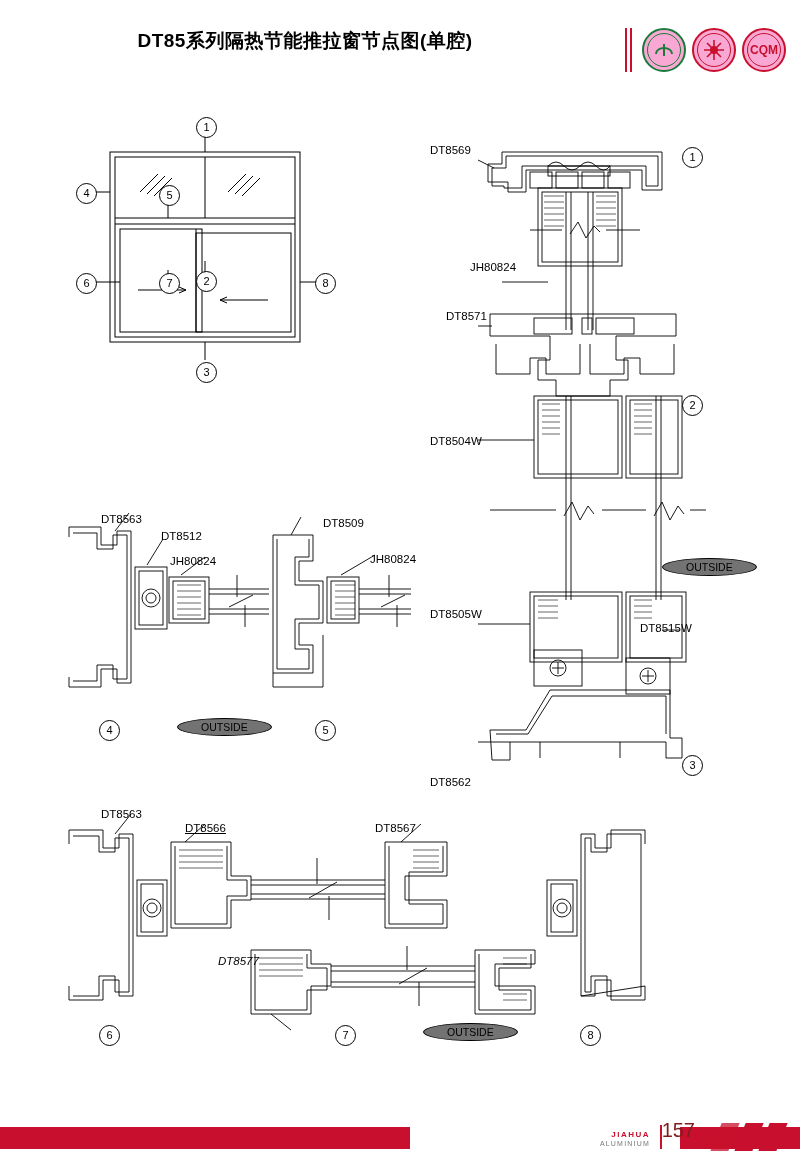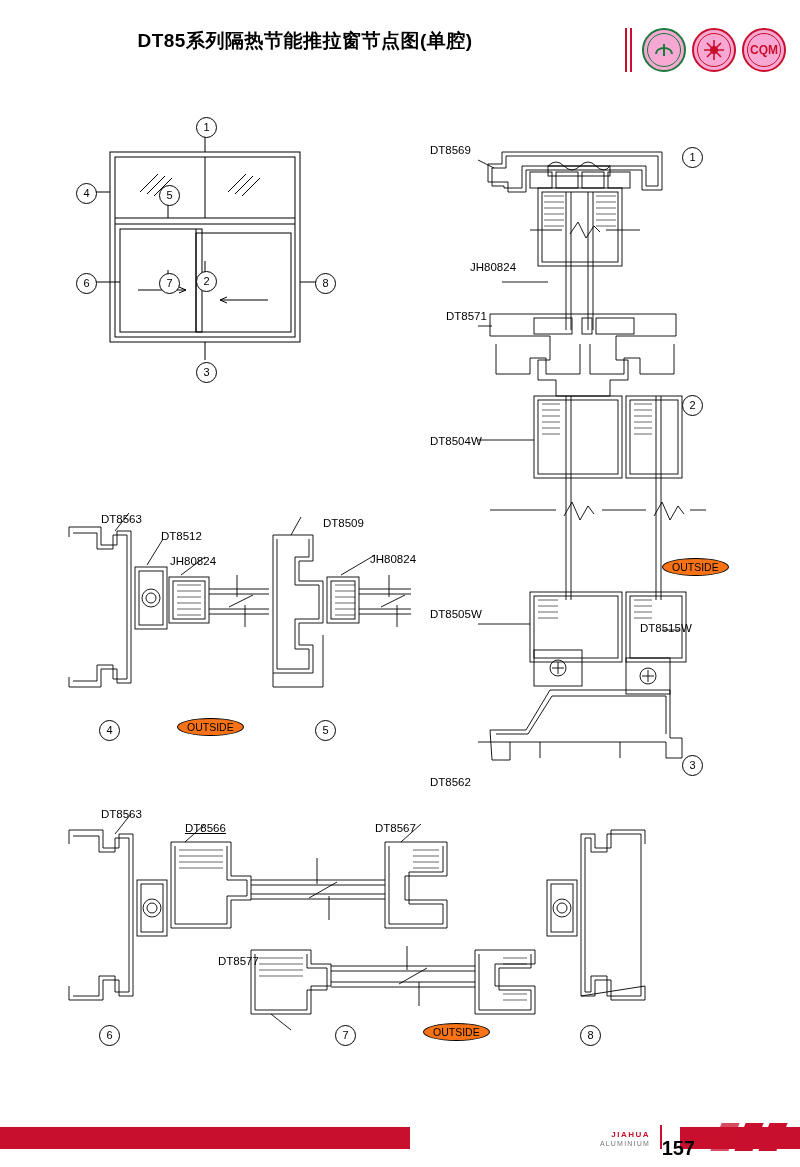--- a/index.html
+++ b/index.html
@@ -106,24 +106,24 @@
     position: absolute;
     right: 150px; bottom: 20px;
     text-align: right;
     line-height: 1.05;
     color: #c8102e;
   }
   .footer-brand .b1 { font-size: 8px; letter-spacing: 1.5px; font-weight: bold;}
   .footer-brand .b2 { font-size: 7px; letter-spacing: 1.2px; color:#777; }
   .footer-page {
     position: absolute;
-    right: 105px; bottom: 7px;
+    right: 105px; bottom: 25px;
     font-size: 20px;
-    font-weight: bold;
-    color: #000000;
+    font-weight: normal;
+    color: #7f1d1d;
   }
   .footer-slash {
     position: absolute;
     right: 138px; bottom: 18px;
     width: 2px; height: 24px;
     background: #c8102e;
   }
   .footer-arrows {
     position: absolute;
     right: 18px; bottom: 16px;
@@ -160,23 +160,23 @@
     text-align: center;
     background: #fff;
     color: #000;
   }
   .oval-out {
     position: absolute;
     border: 1px solid #000;
     border-radius: 50%;
     font-size: 10.5px;
     text-align: center;
-    background: #f97316;
+    background: #737373;
     color: #000;
-    padding: 2px 9px;
+    padding: 2px 23px;
     white-space: nowrap;
   }
 </style>
 </head>
 <body>
 
 <div class="header">
   <div class="header-title">DT85系列隔热节能推拉窗节点图(单腔)</div>
   <div class="header-rule"></div>
   <div class="header-rule2"></div>
@@ -513,21 +513,21 @@
 
       <line x1="60" y1="34" x2="76" y2="14"></line>
       <line x1="130" y1="42" x2="150" y2="24"></line>
       <line x1="346" y1="42" x2="366" y2="24"></line>
       <line x1="216" y1="214" x2="236" y2="230"></line>
     </g>
   </svg>
   <div class="lbl" style="left:46px; top:8px;">DT8563</div>
   <div class="lbl" style="left:130px; top:22px;text-decoration:underline;">DT8566</div>
   <div class="lbl" style="left:320px; top:22px;text-align:right;">DT8567</div>
-  <div class="lbl" style="left:163px; top:155px;">DT8577</div>
+  <div class="lbl" style="left:163px; top:155px;font-style:italic;">DT8577</div>
   <div class="circ-num" style="left:44px; top:225px;">6</div>
   <div class="circ-num" style="left:280px; top:225px;">7</div>
   <div class="circ-num" style="left:525px; top:225px;">8</div>
   <div class="oval-out" style="left:368px; top:223px;">OUTSIDE</div>
 </div>
 
 <div class="footer">
   <div class="footer-bar"></div>
   <div class="footer-white"></div>
   <div class="footer-brand">

